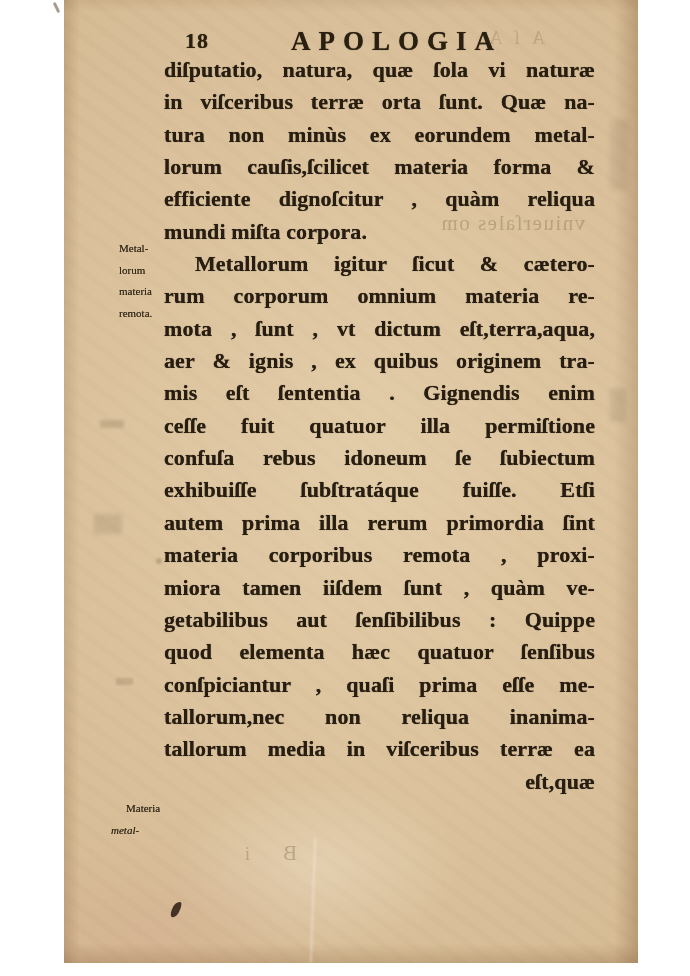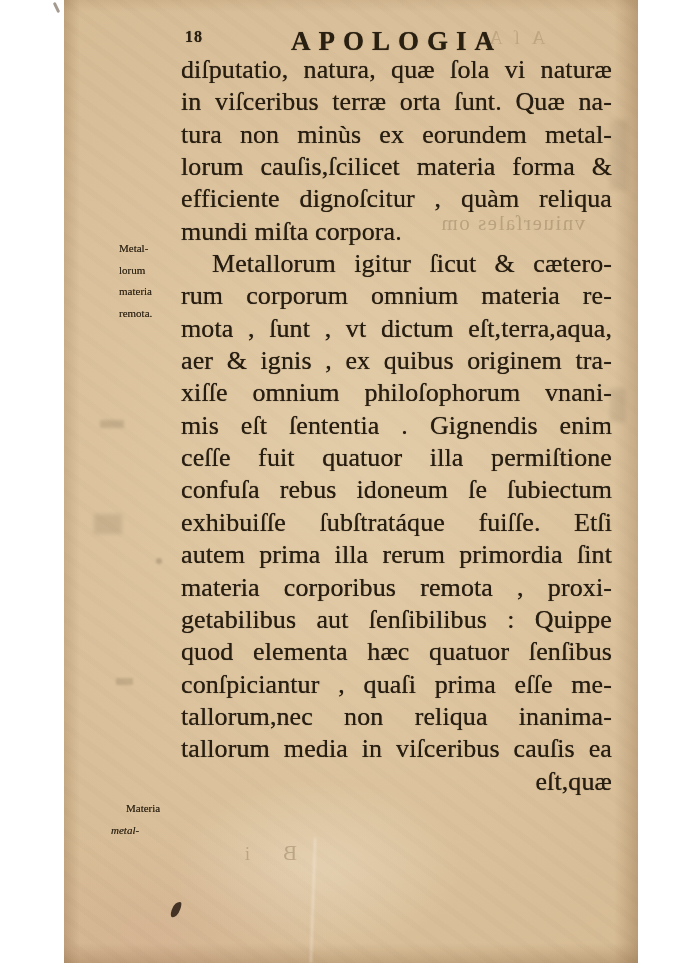--- a/index.html
+++ b/index.html
@@ -19,33 +19,34 @@
       linear-gradient(to right, rgba(138,103,66,.32), rgba(138,103,66,0) 16px),
       linear-gradient(to left, rgba(138,103,66,.42), rgba(138,103,66,0) 24px),
       linear-gradient(to top, rgba(138,103,66,.34), rgba(138,103,66,0) 20px),
       linear-gradient(to bottom, rgba(138,103,66,.16), rgba(138,103,66,0) 12px),
       repeating-linear-gradient(37deg, rgba(121,92,60,.035) 0 6px, rgba(0,0,0,0) 6px 17px),
       #d5ba93;
   }
   
   .pagenum {
     position:absolute; left:121px; top:28px;
-    font-size:16px; font-weight:bold; letter-spacing:1px; color:#2a2012;
+    font-size:22px; font-weight:bold; letter-spacing:1px; color:#2a2012;
     text-shadow:0 0 .8px rgba(42,32,18,.8);
   }
   .title {
     position:absolute; left:117px; top:26px; width:431px; text-align:center;
     font-size:27px; font-weight:bold; letter-spacing:8px; color:#2a2012;
     text-shadow:0 0 .8px rgba(42,32,18,.8);
   }
   
   .text-col {
-    position:absolute; left:117px; top:54px; width:431px;
-    color:#271d10; font-size:26px; line-height:32.35px; letter-spacing:.1px;
+    position:absolute; left:100px; top:54px; width:431px;
+    color:#271d10; font-size:22px; line-height:32.35px; letter-spacing:.1px;
     text-shadow:0 0 .7px rgba(39,29,16,.85);
+    font-weight:bold;
   }
   .line { height:32.35px; overflow:visible; }
   .line.j { text-align:justify; text-align-last:justify; }
   .line.indent { padding-left:31px; }
   .line.catch { text-align:left; text-align-last:right; }
   
   .margin-note {
     position:absolute; color:#322616; font-size:11px; line-height:21.6px;
     text-shadow:0 0 .6px rgba(50,38,22,.7);
   }
@@ -112,32 +113,32 @@
         <div class="line j">diſputatio, natura, quæ ſola vi naturæ</div>
         <div class="line j">in viſceribus terræ orta ſunt. Quæ na-</div>
         <div class="line j">tura non minùs ex eorundem metal-</div>
         <div class="line j">lorum cauſis,ſcilicet materia forma &amp;</div>
         <div class="line j">efficiente dignoſcitur , quàm reliqua</div>
         <div class="line plain">mundi miſta corpora.</div>
         <div class="line j indent">Metallorum igitur ſicut &amp; cætero-</div>
         <div class="line j">rum corporum omnium materia re-</div>
         <div class="line j">mota , ſunt , vt dictum eſt,terra,aqua,</div>
         <div class="line j">aer &amp; ignis , ex quibus originem tra-</div>
-        <div class="line j">xiſſe omnium philoſophorum vnani-</div>
         <div class="line j">mis eſt ſententia . Gignendis enim</div>
         <div class="line j">ceſſe fuit quatuor illa permiſtione</div>
         <div class="line j">confuſa rebus idoneum ſe ſubiectum</div>
         <div class="line j">exhibuiſſe ſubſtratáque fuiſſe. Etſi</div>
         <div class="line j">autem prima illa rerum primordia ſint</div>
         <div class="line j">materia corporibus remota , proxi-</div>
+        <div class="line j">miora tamen iiſdem ſunt , quàm ve-</div>
         <div class="line j">getabilibus aut ſenſibilibus : Quippe</div>
         <div class="line j">quod elementa hæc quatuor ſenſibus</div>
         <div class="line j">conſpiciantur , quaſi prima eſſe me-</div>
         <div class="line j">tallorum,nec non reliqua inanima-</div>
-        <div class="line j">tallorum media in viſceribus cauſis ea</div>
+        <div class="line j">tallorum media in viſceribus terræ ea</div>
         <div class="line catch">eſt,quæ</div>
       </div>
 
     <div class="inkblob"></div>
     <div class="topmark"></div>
     <div class="smudge s1"></div>
     <div class="smudge s2"></div>
     <div class="smudge s3"></div>
     <div class="smudge s4"></div>
     <div class="smudge s5"></div>

